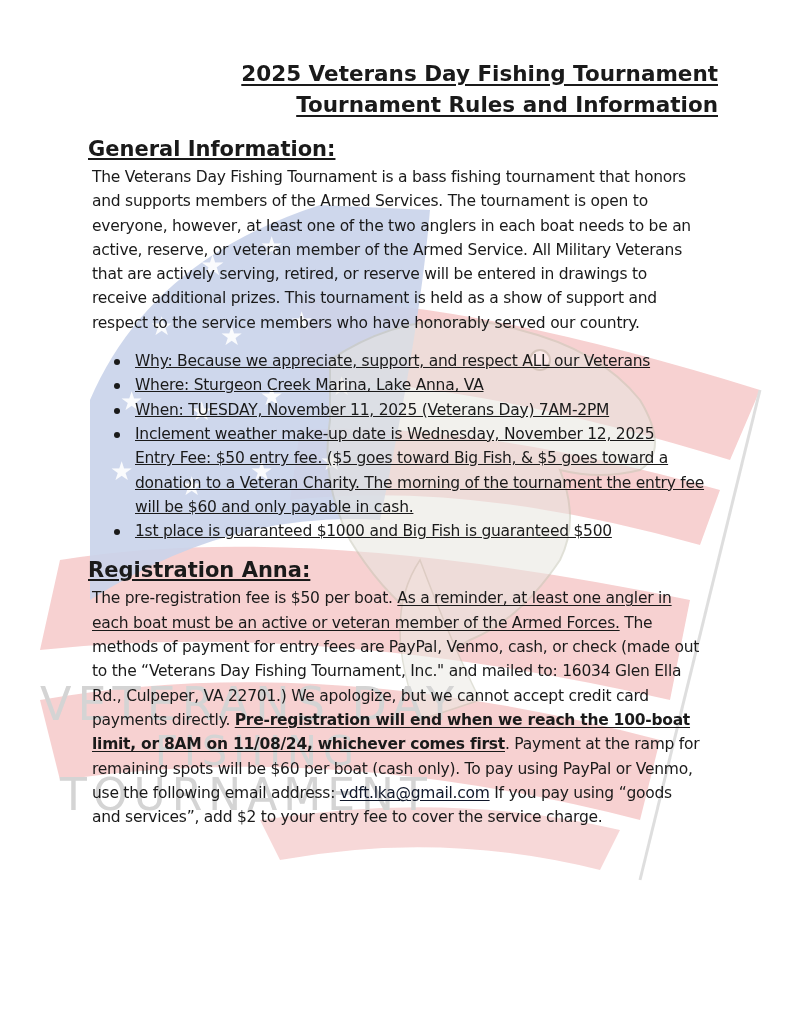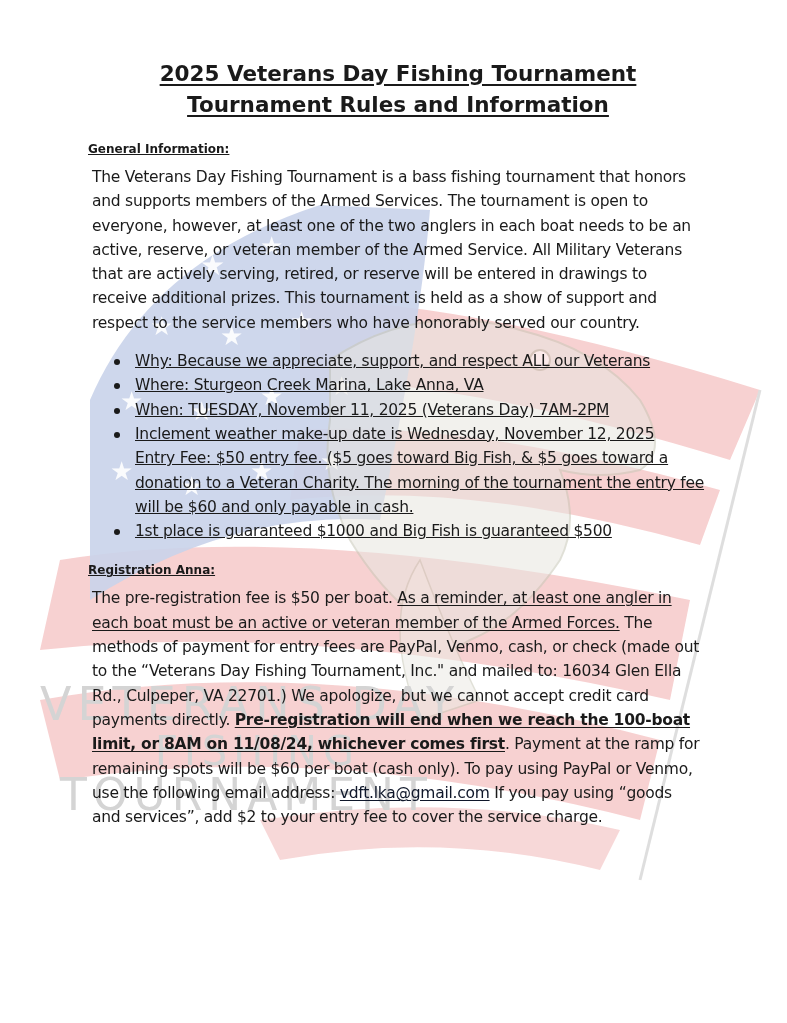--- a/index.html
+++ b/index.html
@@ -6,22 +6,22 @@
   body {
     width: 787px; height: 1023px; background: #ffffff; position: relative; overflow: hidden;
     font-family: "DejaVu Sans", sans-serif; color: #1a1a1a;
   }
   .watermark { position: absolute; left: 0; top: 0; width: 787px; height: 1023px; z-index: 0; pointer-events: none; }
   .page { position: absolute; left: 88px; top: 58px; width: 620px; z-index: 1; }
   .title {
     text-align: center; font-weight: bold; font-size: 21.5px; line-height: 31px;
     text-decoration: underline; text-underline-offset: 3px; margin: 0 0 18px -10px; width: 640px;
   }
-  .title div { white-space: nowrap; }
-  .heading { font-weight: bold; font-size: 12px; text-decoration: underline; line-height: 23px; margin: 0; }
+  .title div { white-space: nowrap; text-align: right; }
+  .heading { font-weight: bold; font-size: 21px; text-decoration: underline; line-height: 23px; margin: 0; }
   p { margin: 4px; font-size: 15.5px; line-height: 24.3px; letter-spacing: -0.25px; }
   ul { list-style: none; margin: 14px 0 16px 0; padding: 0; }
   li { position: relative; padding-left: 47px; font-size: 15.5px; line-height: 24.3px; letter-spacing: -0.25px; text-decoration: underline; }
   li.bullet::before {
     content: ""; position: absolute; left: 26px; top: 10px; width: 6px; height: 6px;
     border-radius: 50%; background: #1a1a1a;
   }
   .u { text-decoration: underline; text-underline-offset: 2px; }
   .b { font-weight: bold; }
   .email { color: #0f172a; text-decoration: underline; text-underline-offset: 2px; }

